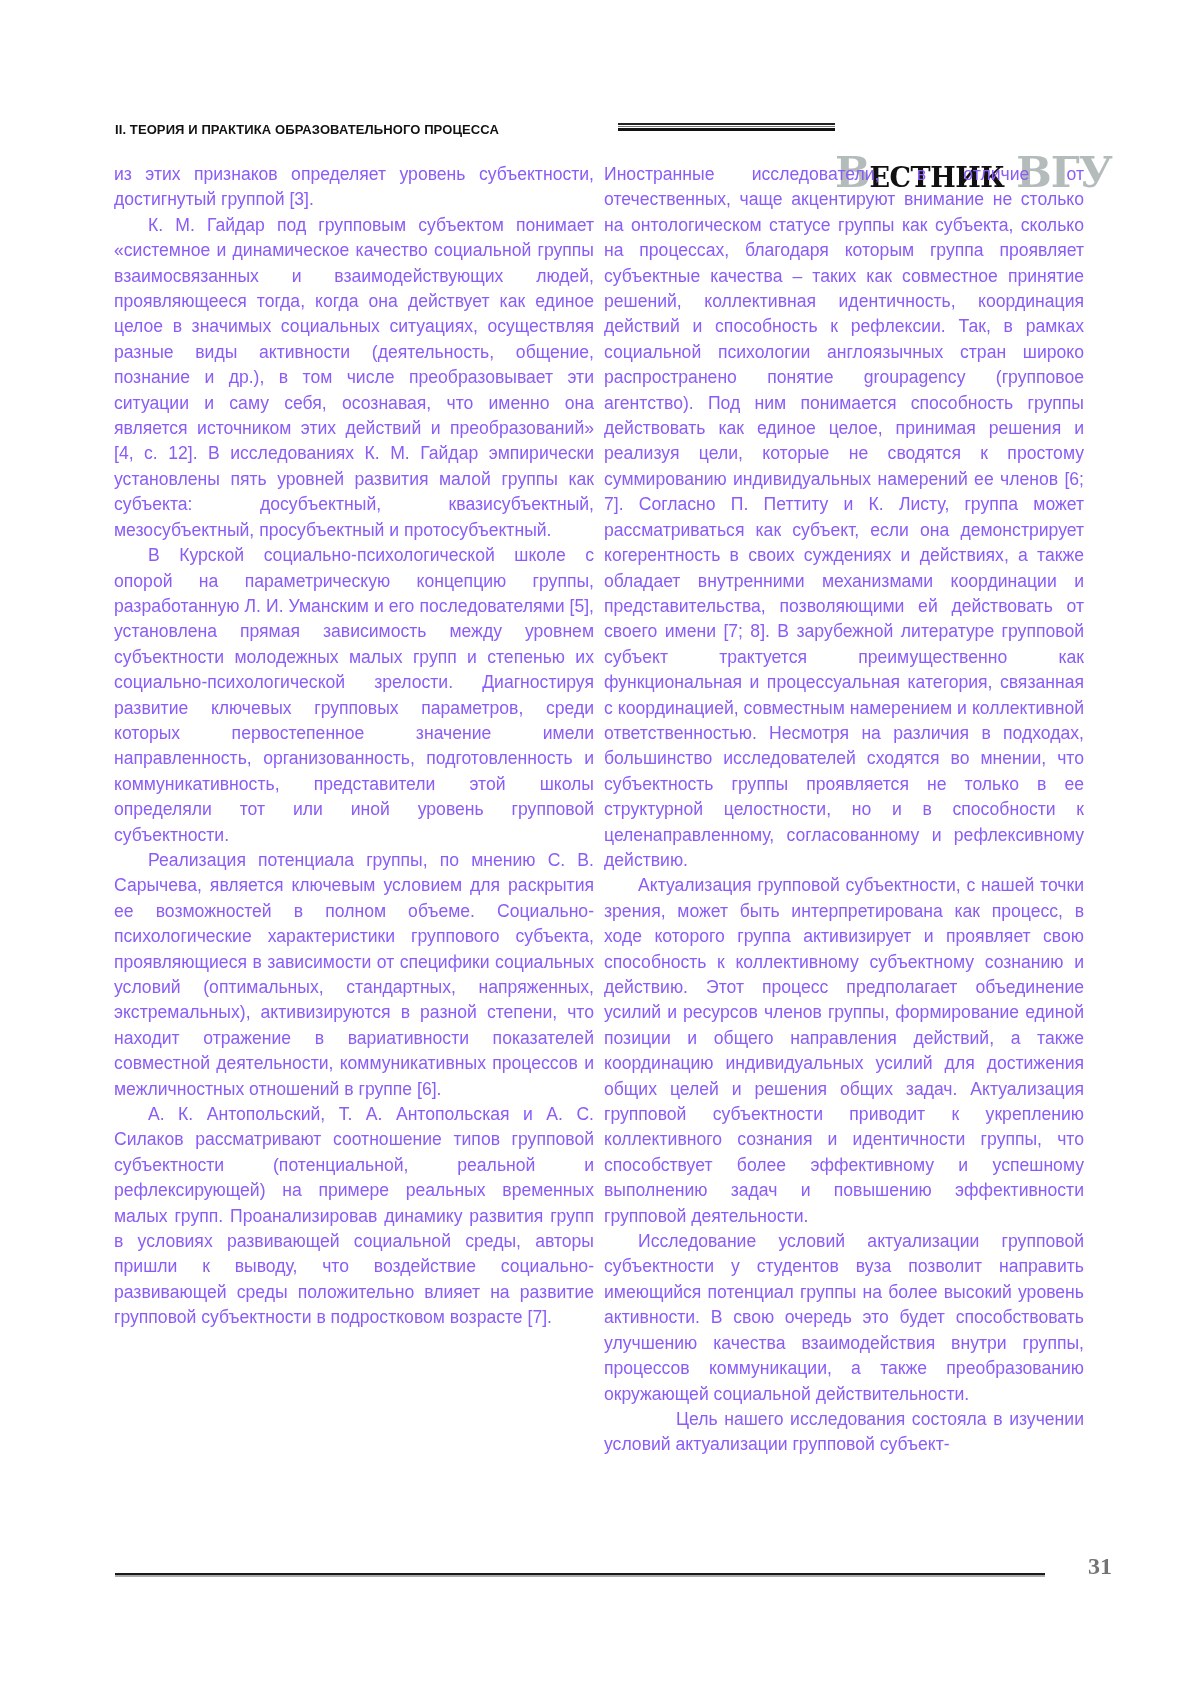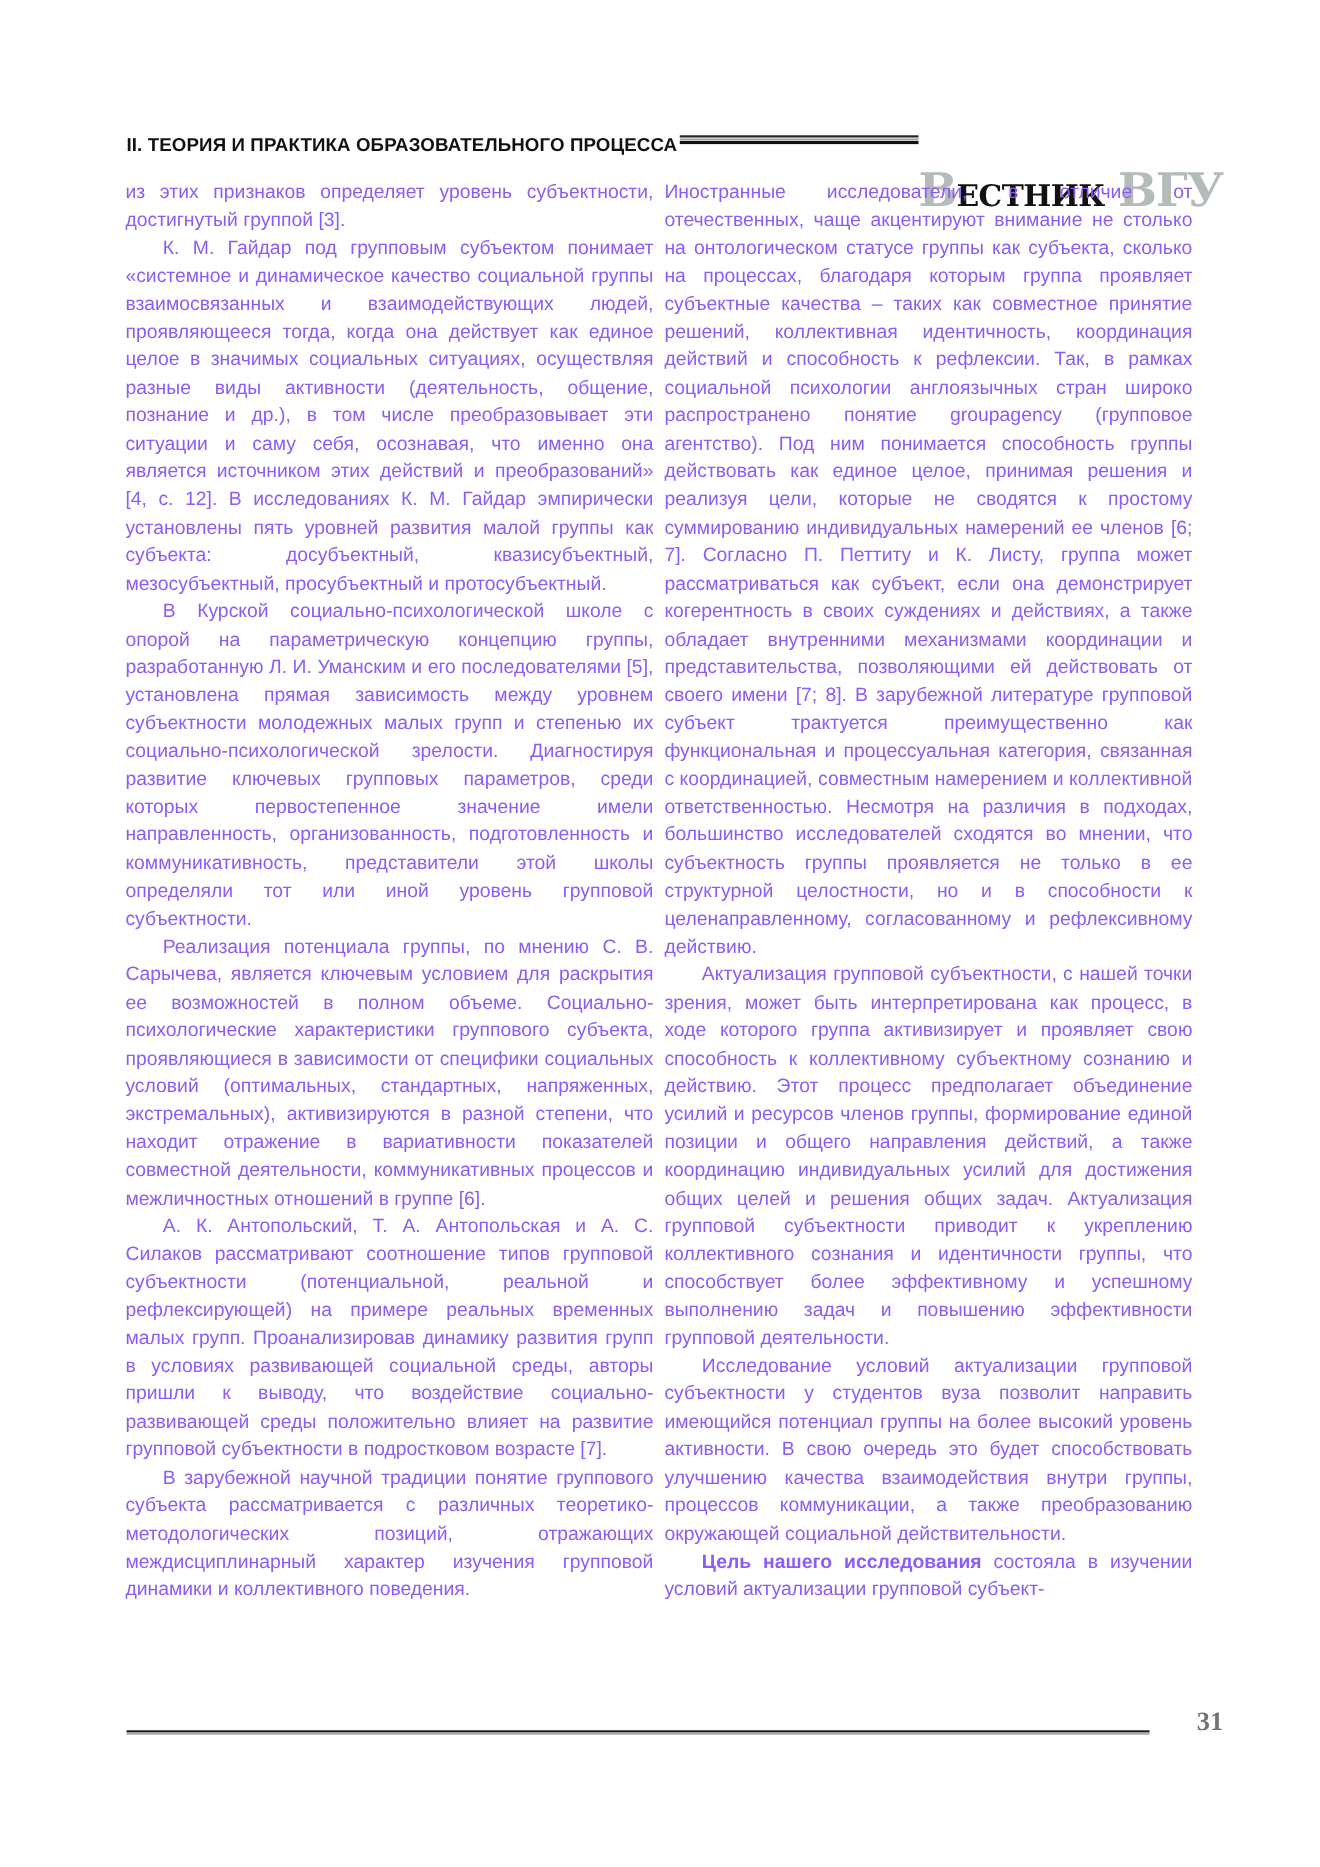--- a/index.html
+++ b/index.html
@@ -1,20 +1,20 @@
 <!DOCTYPE html>
 <html><head>
   <meta charset="utf-8">
   <style>
     html, body { margin: 0; padding: 0; background: #ffffff; }
     body { width: 1200px; height: 1697px; position: relative; overflow: hidden; color: #1a1a1a; }
     .header { position: absolute; left: 115px; top: 100px; width: 985px; height: 50px; }
     .section-title {
       position: absolute; left: 0; top: 22px;
-      font-family: "Liberation Sans", sans-serif; font-weight: bold; font-size: 17px;
+      font-family: "Liberation Sans", sans-serif; font-weight: bold; font-size: 13px;
       letter-spacing: 0.1px; white-space: nowrap; color: #111;
     }
     .header-rule { position: absolute; left: 503px; top: 23px; width: 217px; height: 8px; }
     .header-rule .l1 { position: absolute; left: 0; right: 0; top: 0; height: 2px; background: #222; }
     .header-rule .l2 { position: absolute; left: 0; right: 0; top: 3px; height: 1px; background: #777; }
     .header-rule .l3 { position: absolute; left: 0; right: 0; top: 5px; height: 3px; background: #111; }
     .logo { position: absolute; left: 720px; top: 0; height: 50px; white-space: nowrap;
       font-family: "DejaVu Serif", serif; font-weight: bold; margin-top: 48px; }
     .logo .big { font-size: 42px; color: #b4bcbb; letter-spacing: -1px; }
     .logo .small { font-size: 27px; color: #111; letter-spacing: -0.5px; }
@@ -22,21 +22,21 @@
 
     .column {
       position: absolute; top: 162px; width: 480px;
       font-family: "Liberation Sans", sans-serif; font-size: 17.6px; line-height: 25.4px;
       text-align: justify; color: #8b5cf6;
     }
     .col-left { left: 114px; }
     .col-right { left: 604px; }
     .column p { margin: 0; hyphens: auto; }
     .column p.indent { text-indent: 34px; }
-    .column b { font-weight: bold; }
+    .column b { font-weight: normal; margin-left: 38px; }
 
     .footer-rule { position: absolute; left: 115px; top: 1573px; width: 930px; height: 4px; }
     .footer-rule .a { position: absolute; left:0; right:0; top:0; height: 2px; background: #1a1a1a; }
     .footer-rule .b { position: absolute; left:0; right:0; top:2px; height: 2px; background: #aaa; }
     .page-number { position: absolute; left: 1088px; top: 1553px;
       font-family: "Liberation Serif", serif; font-weight: bold; font-size: 24px; color: #737373; }
   </style>
 </head>
 <body>
 
@@ -51,21 +51,20 @@
     <span class="big">В</span><span class="small">ЕСТНИК</span><span class="gap"></span><span class="big">ВГУ</span>
   </div>
 </div>
 
 <div class="column col-left">
   <p>из этих признаков определяет уровень субъектности, достигнутый группой [3].</p>
   <p class="indent">К. М. Гайдар под групповым субъектом понимает «системное и динамическое качество социальной группы взаимосвязанных и взаимодействующих людей, проявляющееся тогда, когда она действует как единое целое в значимых социальных ситуациях, осуществляя разные виды активности (деятельность, общение, познание и др.), в том числе преобразовывает эти ситуации и саму себя, осознавая, что именно она является источником этих действий и преобразований» [4, с. 12]. В исследованиях К. М. Гайдар эмпирически установлены пять уровней развития малой группы как субъекта: досубъектный, квазисубъектный, мезосубъектный, просубъектный и протосубъектный.</p>
   <p class="indent">В Курской социально-психологической школе с опорой на параметрическую концепцию группы, разработанную Л. И. Уманским и его последователями [5], установлена прямая зависимость между уровнем субъектности молодежных малых групп и степенью их социально-психологической зрелости. Диагностируя развитие ключевых групповых параметров, среди которых первостепенное значение имели направленность, организованность, подготовленность и коммуникативность, представители этой школы определяли тот или иной уровень групповой субъектности.</p>
   <p class="indent">Реализация потенциала группы, по мнению С. В. Сарычева, является ключевым условием для раскрытия ее возможностей в полном объеме. Социально-психологические характеристики группового субъекта, проявляющиеся в зависимости от специфики социальных условий (оптимальных, стандартных, напряженных, экстремальных), активизируются в разной степени, что находит отражение в вариативности показателей совместной деятельности, коммуникативных процессов и межличностных отношений в группе [6].</p>
   <p class="indent">А. К. Антопольский, Т. А. Антопольская и А. С. Силаков рассматривают соотношение типов групповой субъектности (потенциальной, реальной и рефлексирующей) на примере реальных временных малых групп. Проанализировав динамику развития групп в условиях развивающей социальной среды, авторы пришли к выводу, что воздействие социально-развивающей среды положительно влияет на развитие групповой субъектности в подростковом возрасте [7].</p>
-  <p class="indent">В зарубежной научной традиции понятие группового субъекта рассматривается с различных теоретико-методологических позиций, отражающих междисциплинарный характер изучения групповой динамики и коллективного поведения.</p>
 </div>
 
 <div class="column col-right">
   <p>Иностранные исследователи, в отличие от отечественных, чаще акцентируют внимание не столько на онтологическом статусе группы как субъекта, сколько на процессах, благодаря которым группа проявляет субъектные качества – таких как совместное принятие решений, коллективная идентичность, координация действий и способность к рефлексии. Так, в рамках социальной психологии англоязычных стран широко распространено понятие groupagency (групповое агентство). Под ним понимается способность группы действовать как единое целое, принимая решения и реализуя цели, которые не сводятся к простому суммированию индивидуальных намерений ее членов [6; 7]. Согласно П. Петтиту и К. Листу, группа может рассматриваться как субъект, если она демонстрирует когерентность в своих суждениях и действиях, а также обладает внутренними механизмами координации и представительства, позволяющими ей действовать от своего имени [7; 8]. В зарубежной литературе групповой субъект трактуется преимущественно как функциональная и процессуальная категория, связанная с координацией, совместным намерением и коллективной ответственностью. Несмотря на различия в подходах, большинство исследователей сходятся во мнении, что субъектность группы проявляется не только в ее структурной целостности, но и в способности к целенаправленному, согласованному и рефлексивному действию.</p>
   <p class="indent">Актуализация групповой субъектности, с нашей точки зрения, может быть интерпретирована как процесс, в ходе которого группа активизирует и проявляет свою способность к коллективному субъектному сознанию и действию. Этот процесс предполагает объединение усилий и ресурсов членов группы, формирование единой позиции и общего направления действий, а также координацию индивидуальных усилий для достижения общих целей и решения общих задач. Актуализация групповой субъектности приводит к укреплению коллективного сознания и идентичности группы, что способствует более эффективному и успешному выполнению задач и повышению эффективности групповой деятельности.</p>
   <p class="indent">Исследование условий актуализации групповой субъектности у студентов вуза позволит направить имеющийся потенциал группы на более высокий уровень активности. В свою очередь это будет способствовать улучшению качества взаимодействия внутри группы, процессов коммуникации, а также преобразованию окружающей социальной действительности.</p>
   <p class="indent"><b>Цель нашего исследования</b><span> состояла в изучении условий актуализации групповой субъект-</span></p>
 </div>
 
 <div class="footer-rule">

